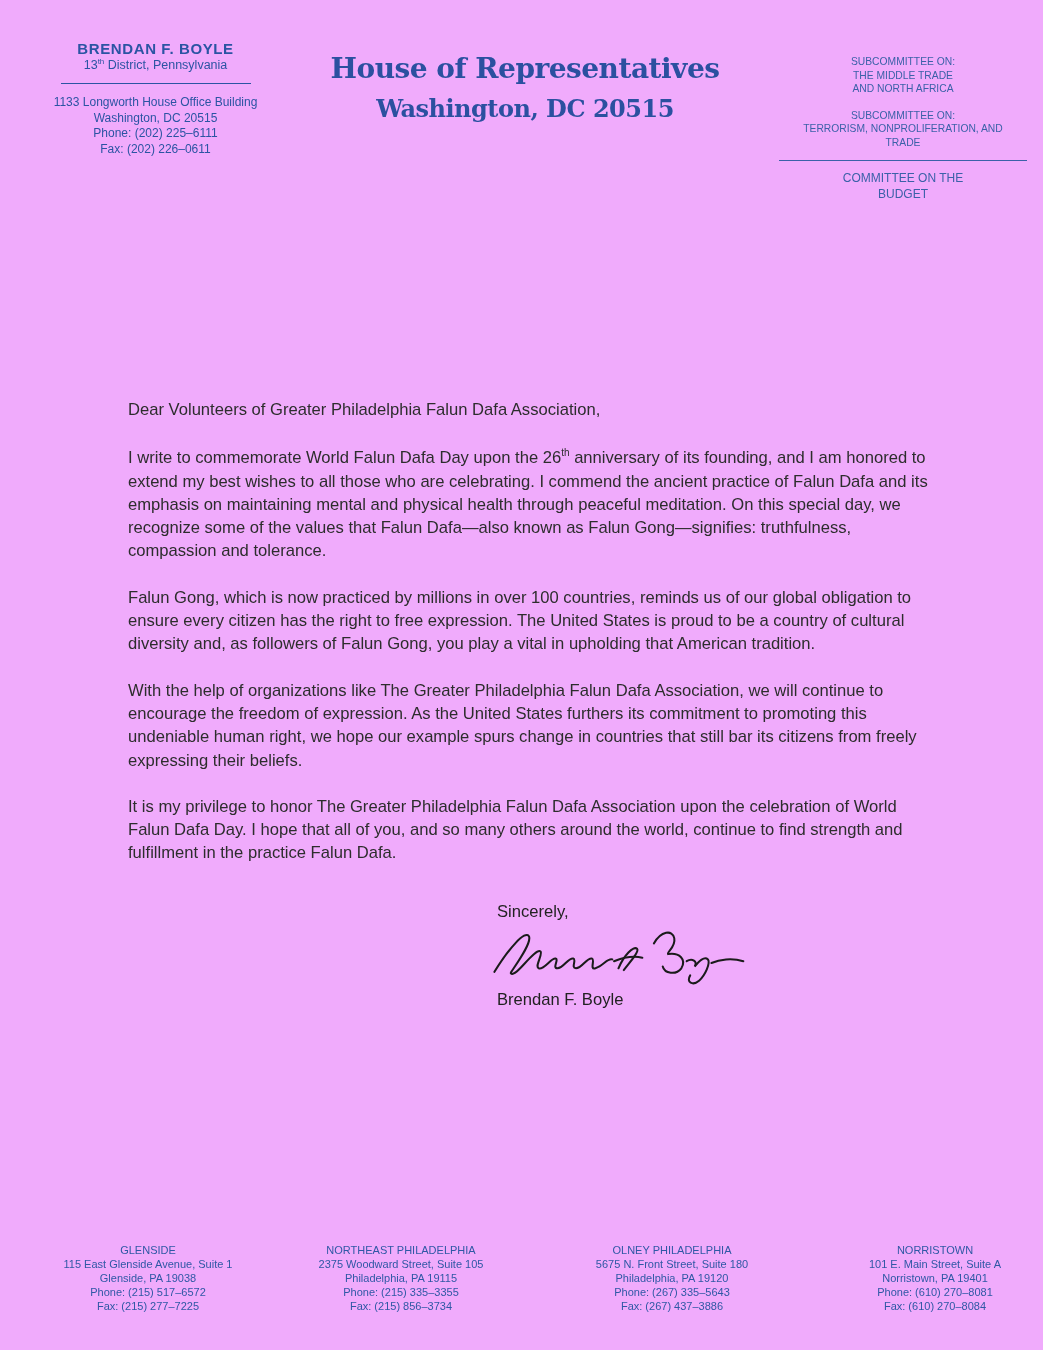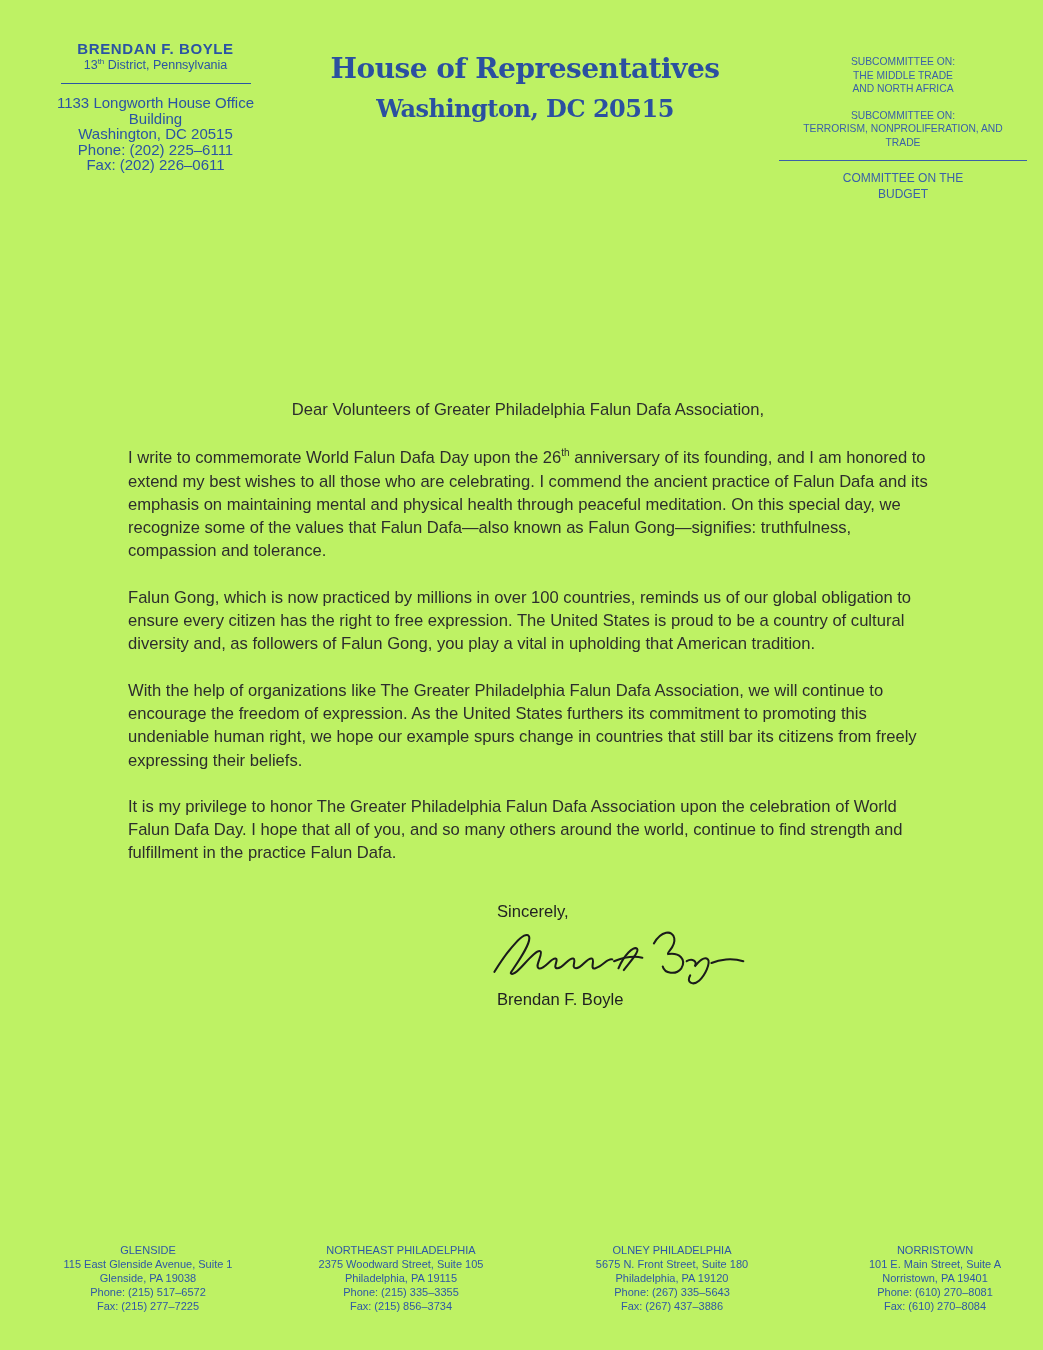--- a/index.html
+++ b/index.html
@@ -1,51 +1,51 @@
 <!DOCTYPE html>
 <html><head>
 <meta charset="utf-8">
 <style>
   html,body{margin:0;padding:0;}
   body{background:#e8e8e8;font-family:"Liberation Sans",sans-serif;}
   .page{
     position:relative;width:1043px;height:1350px;margin:0 auto;
-    background:#bef264;overflow:hidden;color:#2e2e2e;
+    background:#f0abfc;overflow:hidden;color:#2e2e2e;
   }
   
   .lh-left{
     position:absolute;left:38px;top:40px;width:235px;text-align:center;
     color:#2b54a3;
   }
   .lh-name{font-size:15px;font-weight:bold;letter-spacing:.6px;}
   .lh-district{font-size:12.5px;margin-top:0;}
   .lh-district sup{font-size:8px;}
   .lh-rule{border:0;border-top:1.5px solid #2b54a3;width:190px;margin:11px auto 11px;}
-  .lh-addr{font-size:15px;line-height:15.5px;}
+  .lh-addr{font-size:12px;line-height:15.5px;}
   .lh-center{
     position:absolute;left:300px;top:52px;width:450px;text-align:center;
     color:#2b50a0;font-family:"DejaVu Serif",serif;font-weight:bold;
   }
   .lh-c1{font-size:31px;letter-spacing:-.5px;}
   .lh-c2{font-size:28px;margin-top:0;letter-spacing:-.5px;}
   .lh-c3{font-size:24px;margin-top:9px;letter-spacing:-.5px;}
   .lh-right{
     position:absolute;left:772px;top:42px;width:262px;text-align:center;
     color:#3b61a8;
   }
   .lh-comm{font-size:12px;line-height:16px;}
   .lh-sub{font-size:10.3px;line-height:13.5px;margin-top:13px;}
   .lh-rule2{border:0;border-top:1.2px solid #3b61a8;width:248px;margin:11px auto 9px;}
   
   .letter-body{
     position:absolute;left:128px;top:398px;width:800px;
     font-size:16.6px;line-height:23.3px;color:#2d2d2d;
   }
   .letter-body p{margin:0 0 23px 0;}
-  .salutation{margin-bottom:25px !important;text-align:center;}
+  .salutation{margin-bottom:25px !important;}
   .letter-body sup{font-size:10px;line-height:0;}
   
   .closing{position:absolute;left:497px;top:902px;font-size:16.6px;color:#222;}
   .sig{display:block;margin:2px 0 0 -20px;}
   .closing-name{line-height:24px;margin-top:2px;}
   
   .footer{position:absolute;left:0;top:1243px;width:1043px;}
   .office{position:absolute;text-align:center;color:#2f58a5;font-size:11px;line-height:14px;width:250px;}
   .office-0{left:23px;}
   .office-1{left:276px;}

